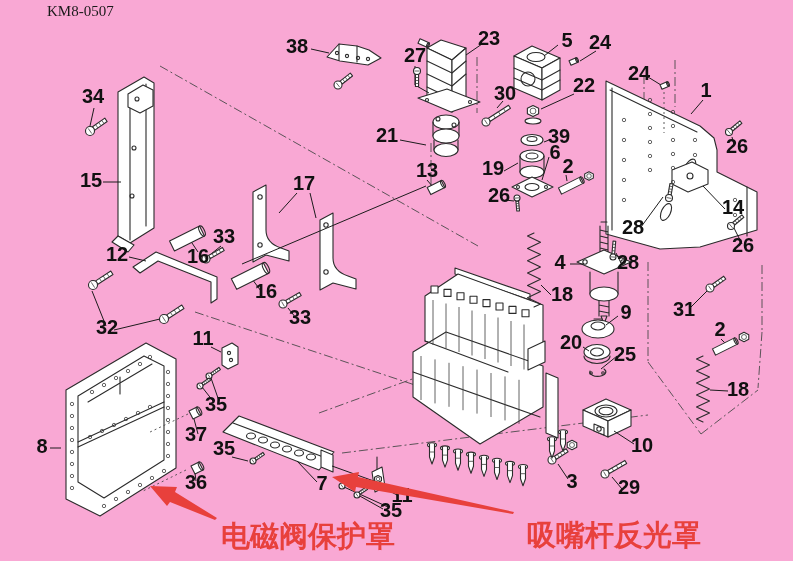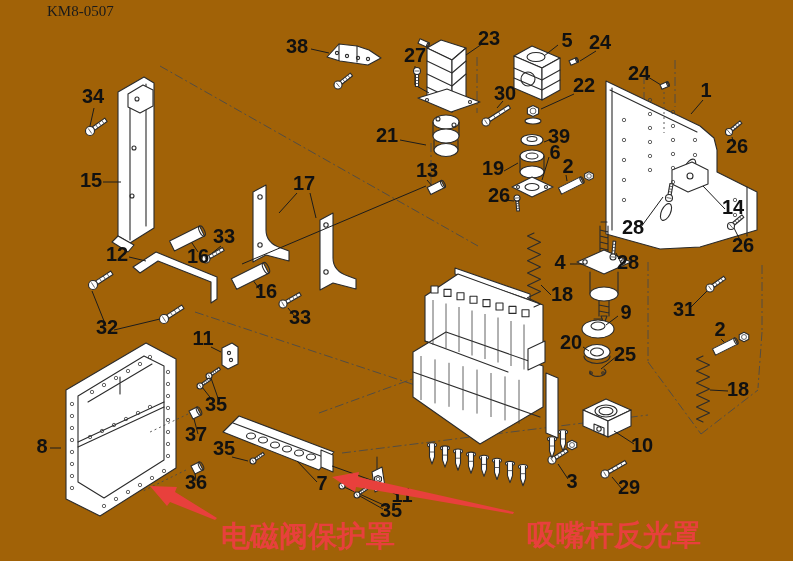--- a/index.html
+++ b/index.html
@@ -1,16 +1,16 @@
 <!DOCTYPE html>
 <html><head>
 <meta charset="utf-8">
 <style>
   html,body{margin:0;padding:0;background:#ffffff;}
-  .stage{position:relative;width:793px;height:561px;background:#a16207;overflow:hidden;}
+  .stage{position:relative;width:793px;height:561px;background:#f9a8d4;overflow:hidden;}
   svg{display:block;}
   .plbl{font-family:"Liberation Sans",sans-serif;font-size:20px;font-weight:bold;fill:#111;}
   .doc-code{font-family:"Liberation Serif",serif;font-size:15px;fill:#1a1a1a;}
   .anno{font-family:"Liberation Sans",sans-serif;font-size:29px;font-weight:700;fill:#e8403c;}
   .ink{stroke:#2b2b2b;fill:none;stroke-width:1.1;stroke-linejoin:round;stroke-linecap:round;}
   .inkf{stroke:#2b2b2b;fill:#ffffff;stroke-width:1.1;stroke-linejoin:round;}
   .thin{stroke:#3c3c3c;fill:none;stroke-width:0.8;}
   .leader{stroke:#1c1c1c;stroke-width:1;fill:none;}
   .dash{stroke:#4a4a4a;stroke-width:0.9;fill:none;stroke-dasharray:9 3 2 3;}
   .dotted{stroke:#4a4a4a;stroke-width:0.9;fill:none;stroke-dasharray:2 3;}

